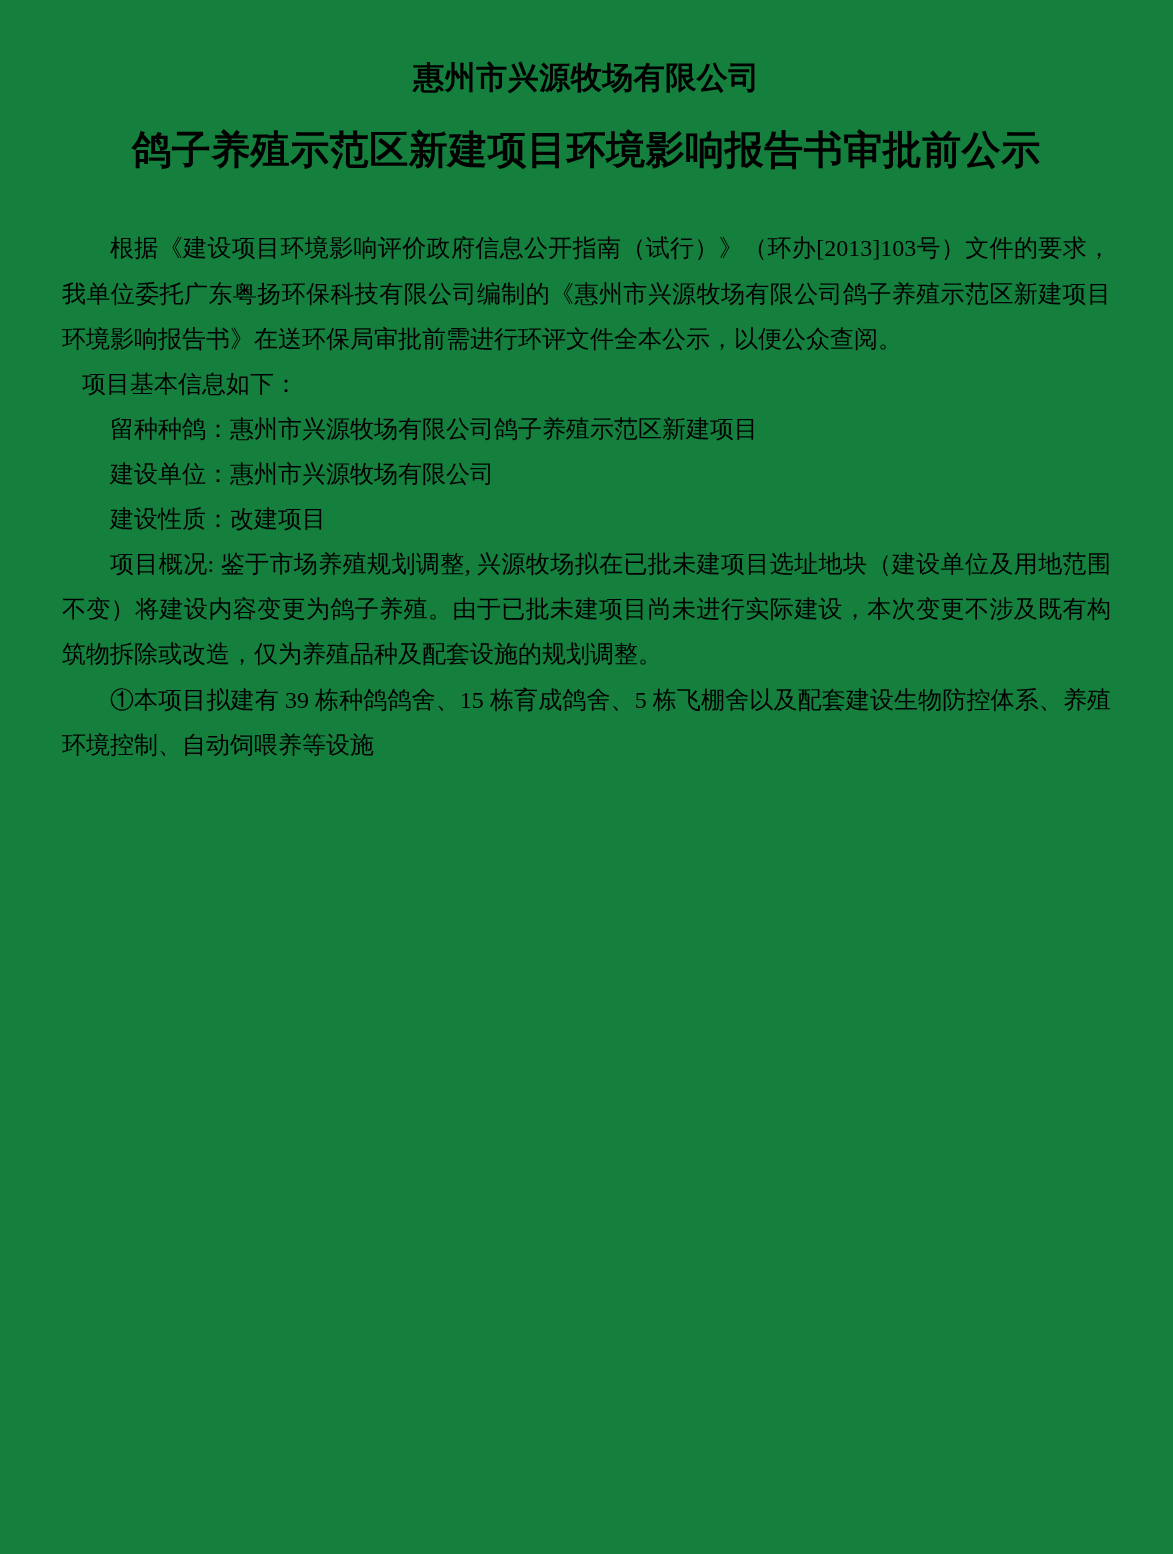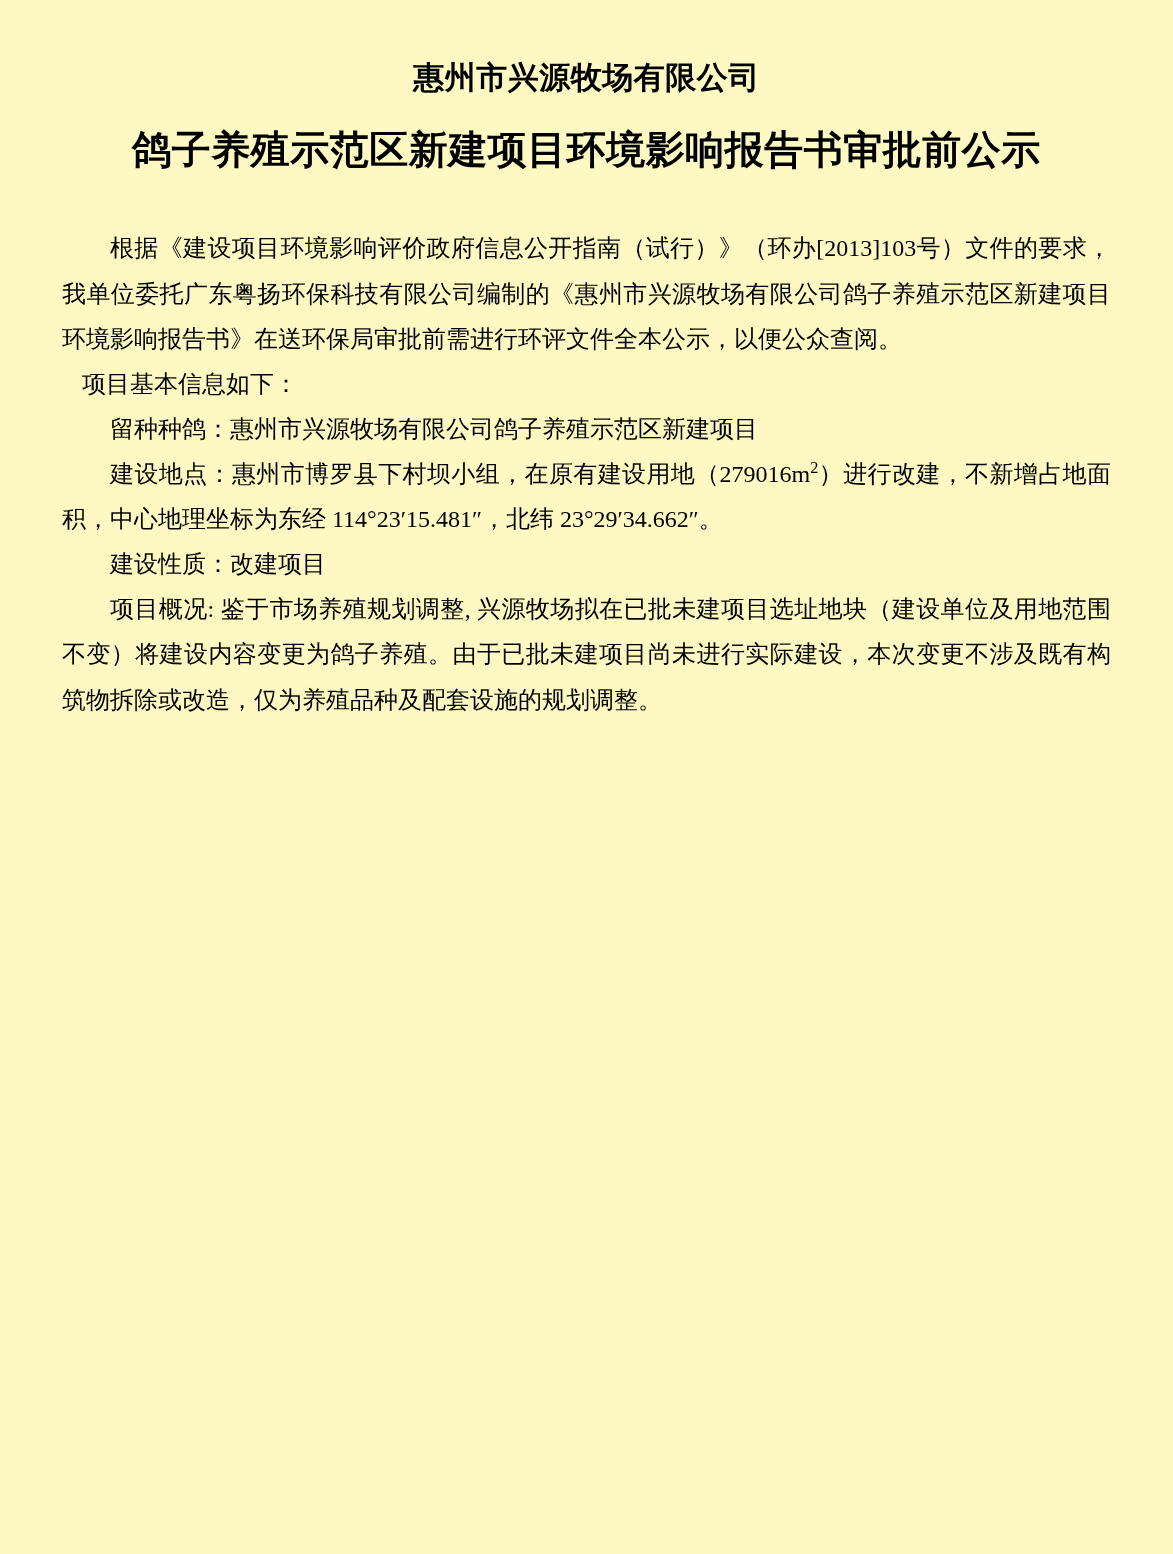--- a/index.html
+++ b/index.html
@@ -9,21 +9,21 @@
   }
   body {
     font-family: "Liberation Serif", "DejaVu Serif", serif;
     color: #000000;
   }
   .page {
     width: 1173px;
     min-height: 1554px;
     box-sizing: border-box;
     padding: 40px 62px 0 62px;
-    background: #fef9c3;
+    background: #15803d;
     position: relative;
     overflow: hidden;
   }
   .doc-title {
     text-align: center;
     font-weight: bold;
     font-size: 31px;
     line-height: 1.55;
     letter-spacing: 0.5px;
   }
@@ -67,18 +67,19 @@
 
   <div class="doc-title">
     <span class="line1">惠州市兴源牧场有限公司</span>
     <span class="line2">鸽子养殖示范区新建项目环境影响报告书审批前公示</span>
   </div>
 
   <div class="body-block">
     <p class="para">根据《建设项目环境影响评价政府信息公开指南（试行）》（环办[2013]103号）文件的要求，我单位委托广东粤扬环保科技有限公司编制的《惠州市兴源牧场有限公司鸽子养殖示范区新建项目环境影响报告书》在送环保局审批前需进行环评文件全本公示，以便公众查阅。</p>
     <p class="para noindent">项目基本信息如下：</p>
     <p class="para">留种种鸽：惠州市兴源牧场有限公司鸽子养殖示范区新建项目</p>
-    <p class="para">建设地点：惠州市博罗县下村坝小组，在原有建设用地（279016m<span class="sup">2</span>）进行改建，不新增占地面积，中心地理坐标为东经 <span class="nowrap">114°23′15.481″</span>，北纬 <span class="nowrap">23°29′34.662″</span>。</p>
+    <p class="para">建设单位：惠州市兴源牧场有限公司</p>
     <p class="para">建设性质：改建项目</p>
     <p class="para">项目概况: 鉴于市场养殖规划调整, 兴源牧场拟在已批未建项目选址地块（建设单位及用地范围不变）将建设内容变更为鸽子养殖。由于已批未建项目尚未进行实际建设，本次变更不涉及既有构筑物拆除或改造，仅为养殖品种及配套设施的规划调整。</p>
+    <p class="para">①本项目拟建有 39 栋种鸽鸽舍、15 栋育成鸽舍、5 栋飞棚舍以及配套建设生物防控体系、养殖环境控制、自动饲喂养等设施</p>
   </div>
 
 </div>
 
 </body></html>

